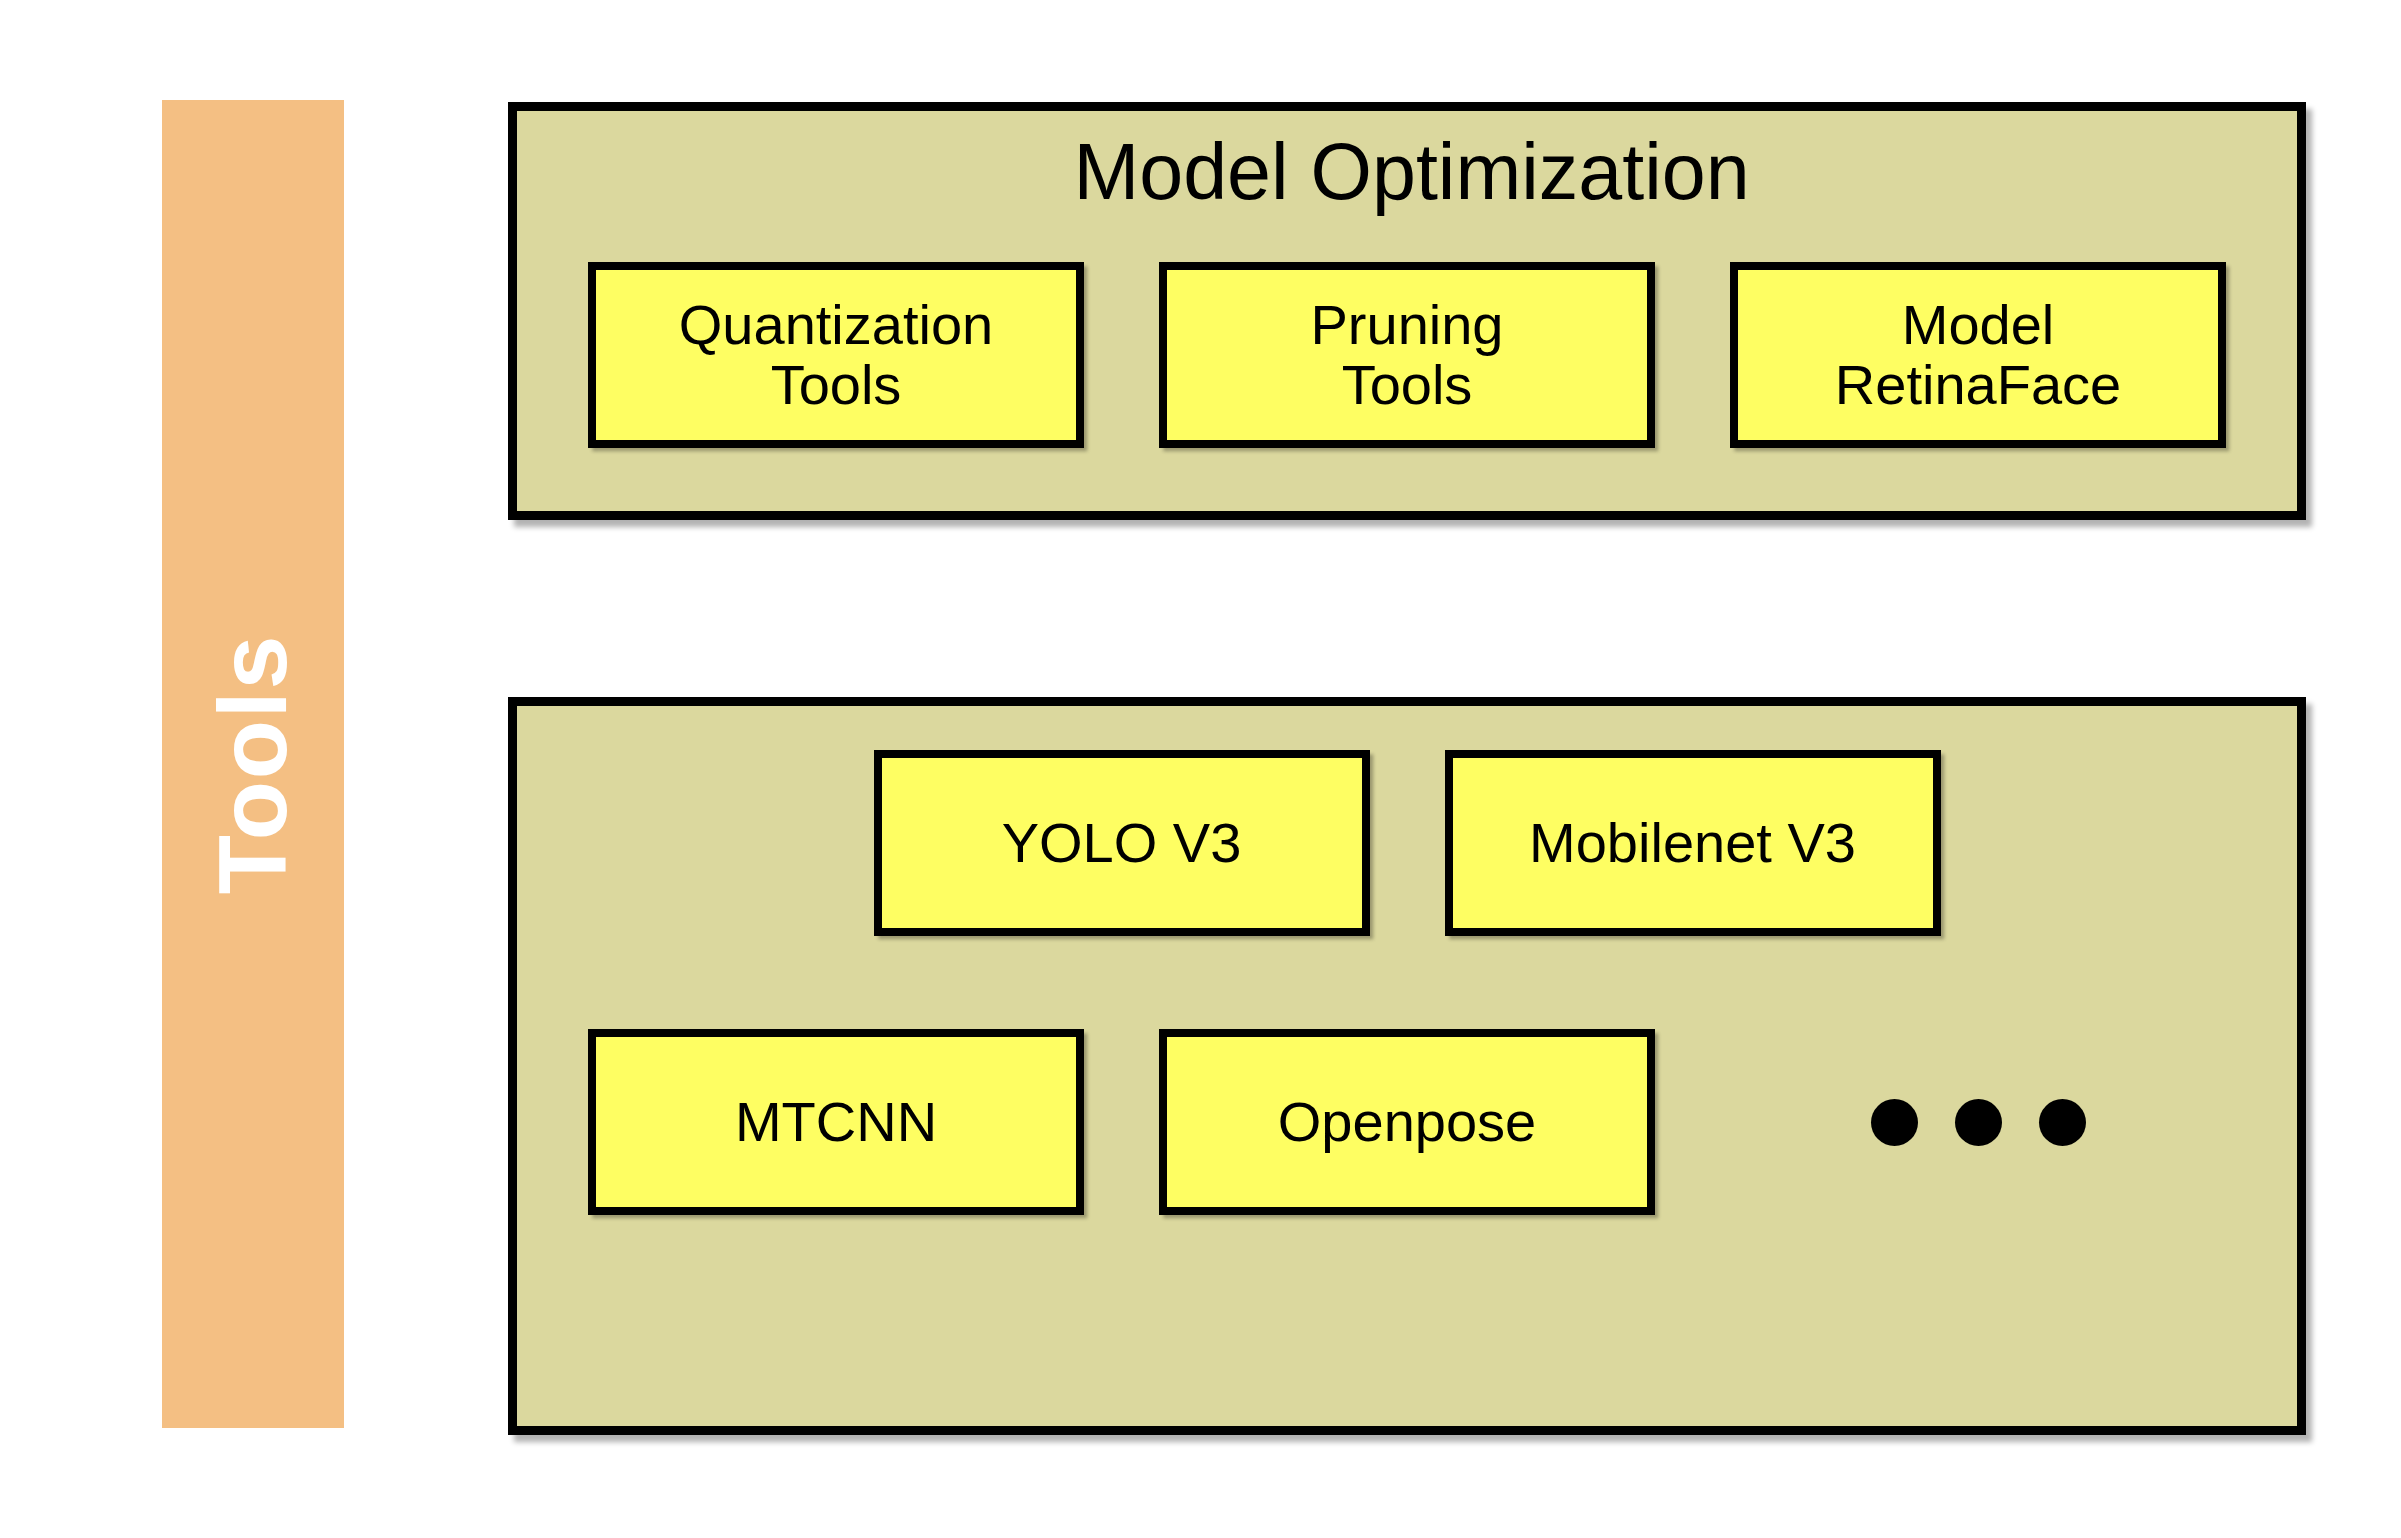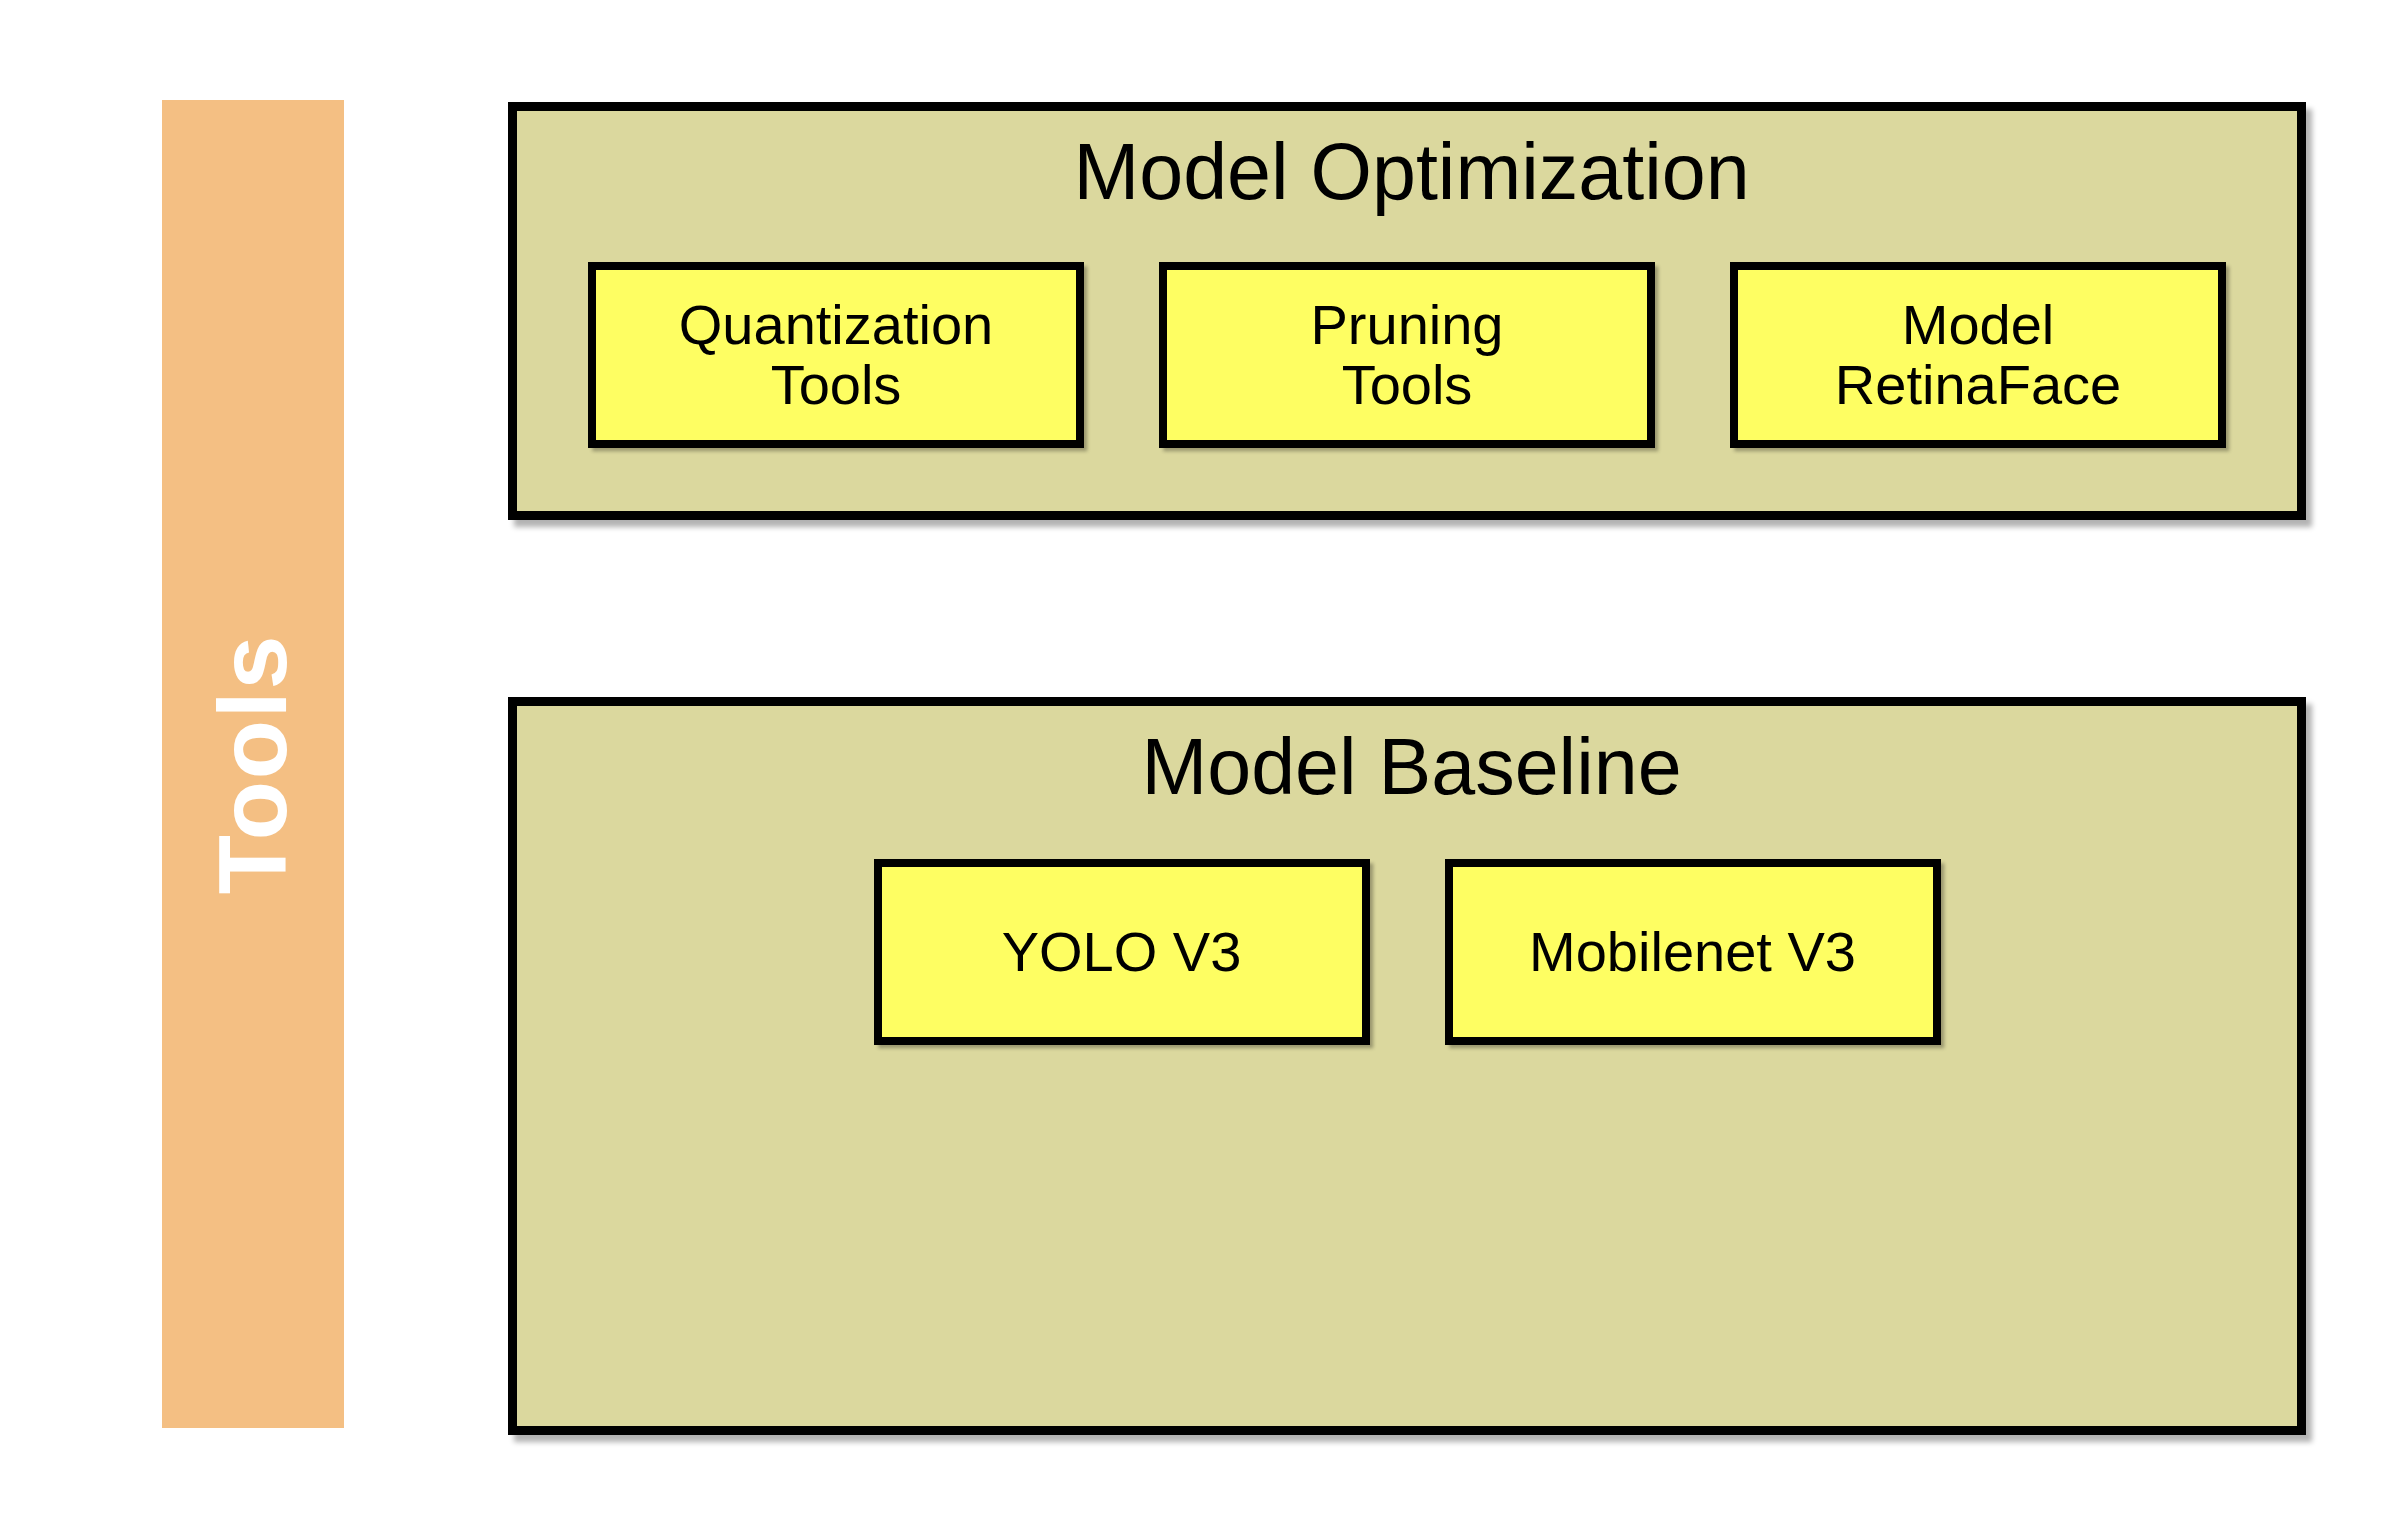--- a/index.html
+++ b/index.html
@@ -112,21 +112,29 @@
       <div class="tool-box">Quantization
 Tools</div>
       <div class="tool-box">Pruning
 Tools</div>
       <div class="tool-box">Model
 RetinaFace</div>
     </div>
   </section>
 
   <section class="panel" id="baseline-panel">
-    <div class="panel-title">Model Baseline</div>
     <div class="box-row first">
       <div class="tool-box">YOLO V3</div>
       <div class="tool-box">Mobilenet V3</div>
+    </div>
+    <div class="box-row second">
+      <div class="tool-box">MTCNN</div>
+      <div class="tool-box">Openpose</div>
+      <div class="dots-cell">
+        <span class="dot"></span>
+        <span class="dot"></span>
+        <span class="dot"></span>
+      </div>
     </div>
   </section>
 
 </div>
 
 
 </body></html>

